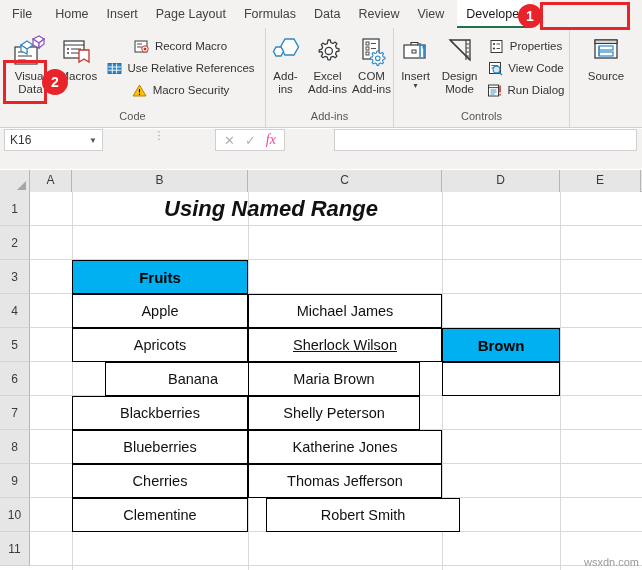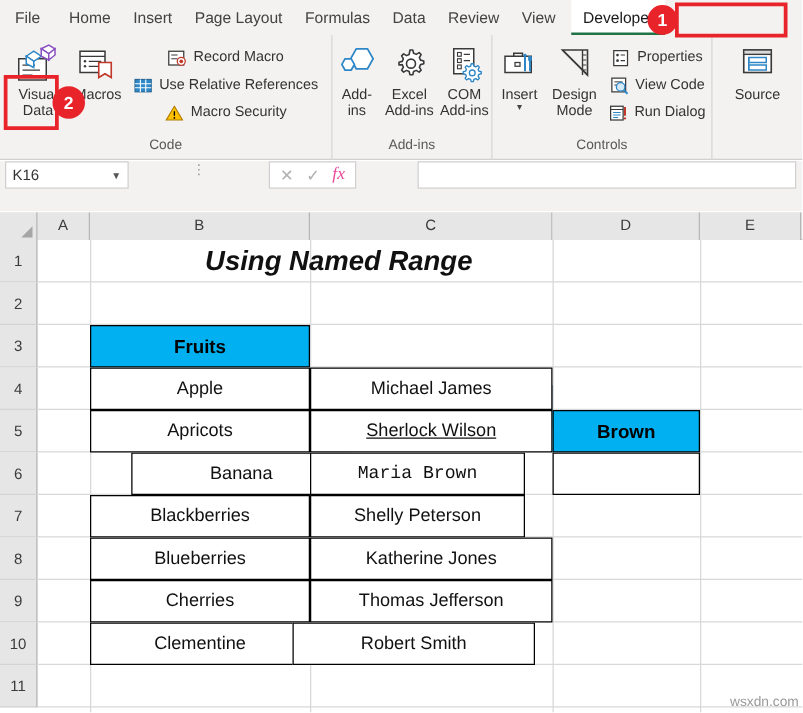--- a/index.html
+++ b/index.html
@@ -453,33 +453,33 @@
       <div class="hdrcell" style="left:42px;  top:68px; width:176px; height:34px;">Fruits</div>
       <div class="hdrcell" style="left:218px; top:68px; width:194px; height:34px;margin-top:48px;">SalesPerson</div>
 
       <div class="datacell" style="left:42px;  top:102px; width:176px; height:34px;">Apple</div>
       <div class="datacell" style="left:218px; top:102px; width:194px; height:34px;">Michael James</div>
 
       <div class="datacell" style="left:42px;  top:136px; width:176px; height:34px;">Apricots</div>
       <div class="datacell" style="left:218px; top:136px; width:194px; height:34px;text-decoration:underline;">Sherlock Wilson</div>
 
       <div class="datacell" style="left:42px;  top:170px; width:176px; height:34px;margin-left:33px;">Banana</div>
-      <div class="datacell" style="left:218px; top:170px; width:172px; height:34px;font-family:Liberation Mono, monospace;">Maria Brown</div>
+      <div class="datacell" style="left:218px; top:170px; width:172px; height:34px;">Maria Brown</div>
 
       <div class="datacell" style="left:42px;  top:204px; width:176px; height:34px;">Blackberries</div>
       <div class="datacell" style="left:218px; top:204px; width:172px; height:34px;">Shelly Peterson</div>
 
       <div class="datacell" style="left:42px;  top:238px; width:176px; height:34px;">Blueberries</div>
       <div class="datacell" style="left:218px; top:238px; width:194px; height:34px;">Katherine Jones</div>
 
       <div class="datacell" style="left:42px;  top:272px; width:176px; height:34px;">Cherries</div>
       <div class="datacell" style="left:218px; top:272px; width:194px; height:34px;">Thomas Jefferson</div>
 
       <div class="datacell" style="left:42px;  top:306px; width:176px; height:34px;">Clementine</div>
-      <div class="datacell" style="left:204px; top:306px; width:194px; height:34px;">Robert Smith</div>
+      <div class="datacell" style="left:236px; top:306px; width:194px; height:34px;">Robert Smith</div>
 
       <div class="hdrcell" style="left:412px; top:136px; width:118px; height:34px;">Brown</div>
       <div class="datacell" style="left:412px; top:170px; width:118px; height:34px;"></div>
     </div>
 
     <div class="watermark">wsxdn.com</div>
   </div>
 
   <div class="redbox" style="left:540px; top:2px; width:90px; height:28px;"></div>
   <div class="redcircle" style="left:518px; top:4px; width:24px; height:24px;">1</div>

